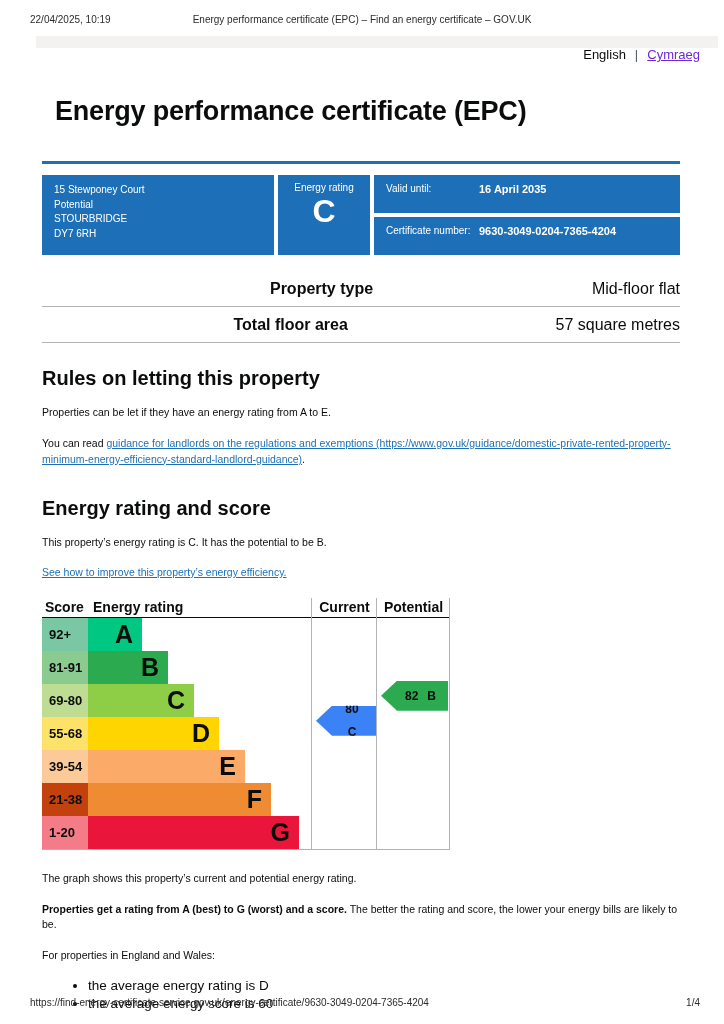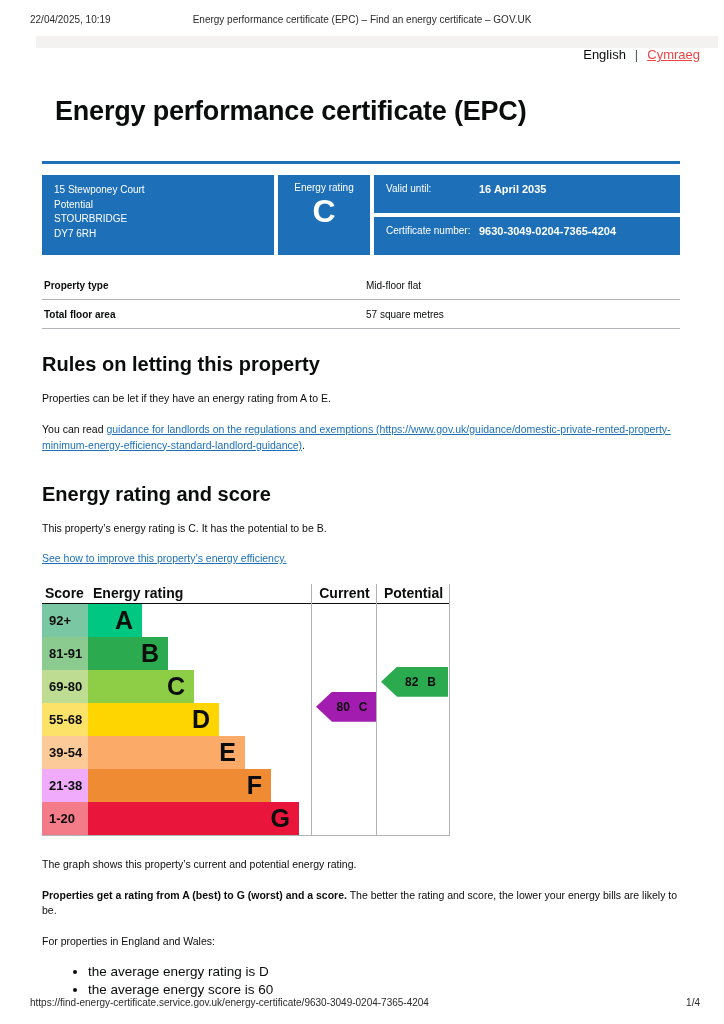--- a/index.html
+++ b/index.html
@@ -10,21 +10,21 @@
     font-family:"Liberation Sans", sans-serif;
   }
   
   .print-header { position:absolute; top:14px; left:30px; right:30px; font-size:10px; color:#2b2b2b; }
   .ph-date { position:absolute; left:0; top:0; }
   .ph-title { display:block; text-align:center; }
   .gray-band { position:absolute; top:36px; left:36px; width:682px; height:12px; background:#f3f2f1; }
   .lang-bar { position:absolute; top:47px; right:24px; font-size:13px; }
   .lang-current { color:#0b0c0c; }
   .lang-sep { color:#505a5f; margin:0 9px; }
-  .lang-link { color:#ef4444; text-decoration:underline; cursor:pointer; }
+  .lang-link { color:#6d28d9; text-decoration:underline; cursor:pointer; }
   .page-footer { position:absolute; left:30px; right:24px; bottom:16px; display:flex; justify-content:space-between; font-size:10px; color:#2b2b2b; }
 
   
   .content { padding:96px 44px 0 42px; }
   h1.page-title { font-size:27px; font-weight:bold; margin:0 0 0 13px; letter-spacing:-0.2px; }
   .blue-rule { height:3px; background:#1d70b8; margin-top:34px; border:none; }
 
   
   .summary-box { display:flex; gap:4px; margin-top:11px; height:80px; }
   .summary-box .panel { background:#1d70b8; color:#fff; }
@@ -32,21 +32,21 @@
   .panel-rating { flex:0 0 92px; text-align:center; padding-top:7px; }
   .panel-rating .rating-label { font-size:10px; display:block; }
   .panel-rating .rating-value { font-size:32px; font-weight:bold; line-height:36px; display:block; }
   .panel-right { flex:1; display:flex; flex-direction:column; gap:4px; background:transparent !important; }
   .box-row { flex:1; background:#1d70b8; color:#fff; display:flex; padding:7px 12px; }
   .box-row .box-label { flex:0 0 93px; font-size:10px; line-height:1.4; }
   .box-row .box-value { font-size:11px; font-weight:bold; padding-top:1px; }
 
   
   .facts-table { margin-top:16px; }
-  .facts-row { display:flex; border-bottom:1px solid #b1b4b6; padding:9px 0 8px 2px; font-size:10px; }
+  .facts-row { display:flex; border-bottom:1px solid #b1b4b6; padding:9px 0 8px 2px; font-size:16px;justify-content:flex-end; }
   .facts-label { flex:0 0 322px; font-weight:bold; }
 
   h2.section-heading { font-size:20px; font-weight:bold; margin:24px 0 0 0; }
   p.body-text { font-size:10.5px; margin:15px 0 0 0; line-height:1.5; }
   a.inline-link { color:#1d70b8; text-decoration:underline; cursor:pointer; }
 
   
   .epc-chart { position:relative; width:408px; margin-top:17px; border-bottom:1px solid #b1b4b6; }
   .chart-header { display:flex; height:20px; border-bottom:1px solid #0b0c0c; font-weight:bold; font-size:14px; line-height:18px; }
   .ch-score { width:46px; padding-left:3px; }
@@ -165,35 +165,35 @@
             <span class="band-letter">D</span>
           </div>
       </div>
       <div class="chart-row">
         <div class="score-cell" style="background: rgb(252, 202, 152);">39-54</div>
         <div class="bar bar-4" style="background: rgb(251, 170, 104);">
             <span class="band-letter">E</span>
           </div>
       </div>
       <div class="chart-row">
-        <div class="score-cell" style="background: #f0abfc;">21-38</div>
+        <div class="score-cell" style="background: #c2410c;">21-38</div>
         <div class="bar bar-5" style="background: rgb(239, 139, 51);">
             <span class="band-letter">F</span>
           </div>
       </div>
       <div class="chart-row">
         <div class="score-cell" style="background: rgb(243, 124, 136);">1-20</div>
         <div class="bar bar-6" style="background: rgb(233, 21, 59);">
             <span class="band-letter">G</span>
           </div>
       </div>
       <div class="vline vline-1"></div>
       <div class="vline vline-2"></div>
       <div class="vline vline-3"></div>
-      <div class="arrow arrow-current" style="background: #a21caf;">
+      <div class="arrow arrow-current" style="background: #3b82f6; flex-direction: column;">
         <span>80</span>
         <span>C</span>
       </div>
       <div class="arrow arrow-potential" style="background: rgb(44, 170, 79);">
         <span>82</span>
         <span>B</span>
       </div>
     </div>
   </div>
 

